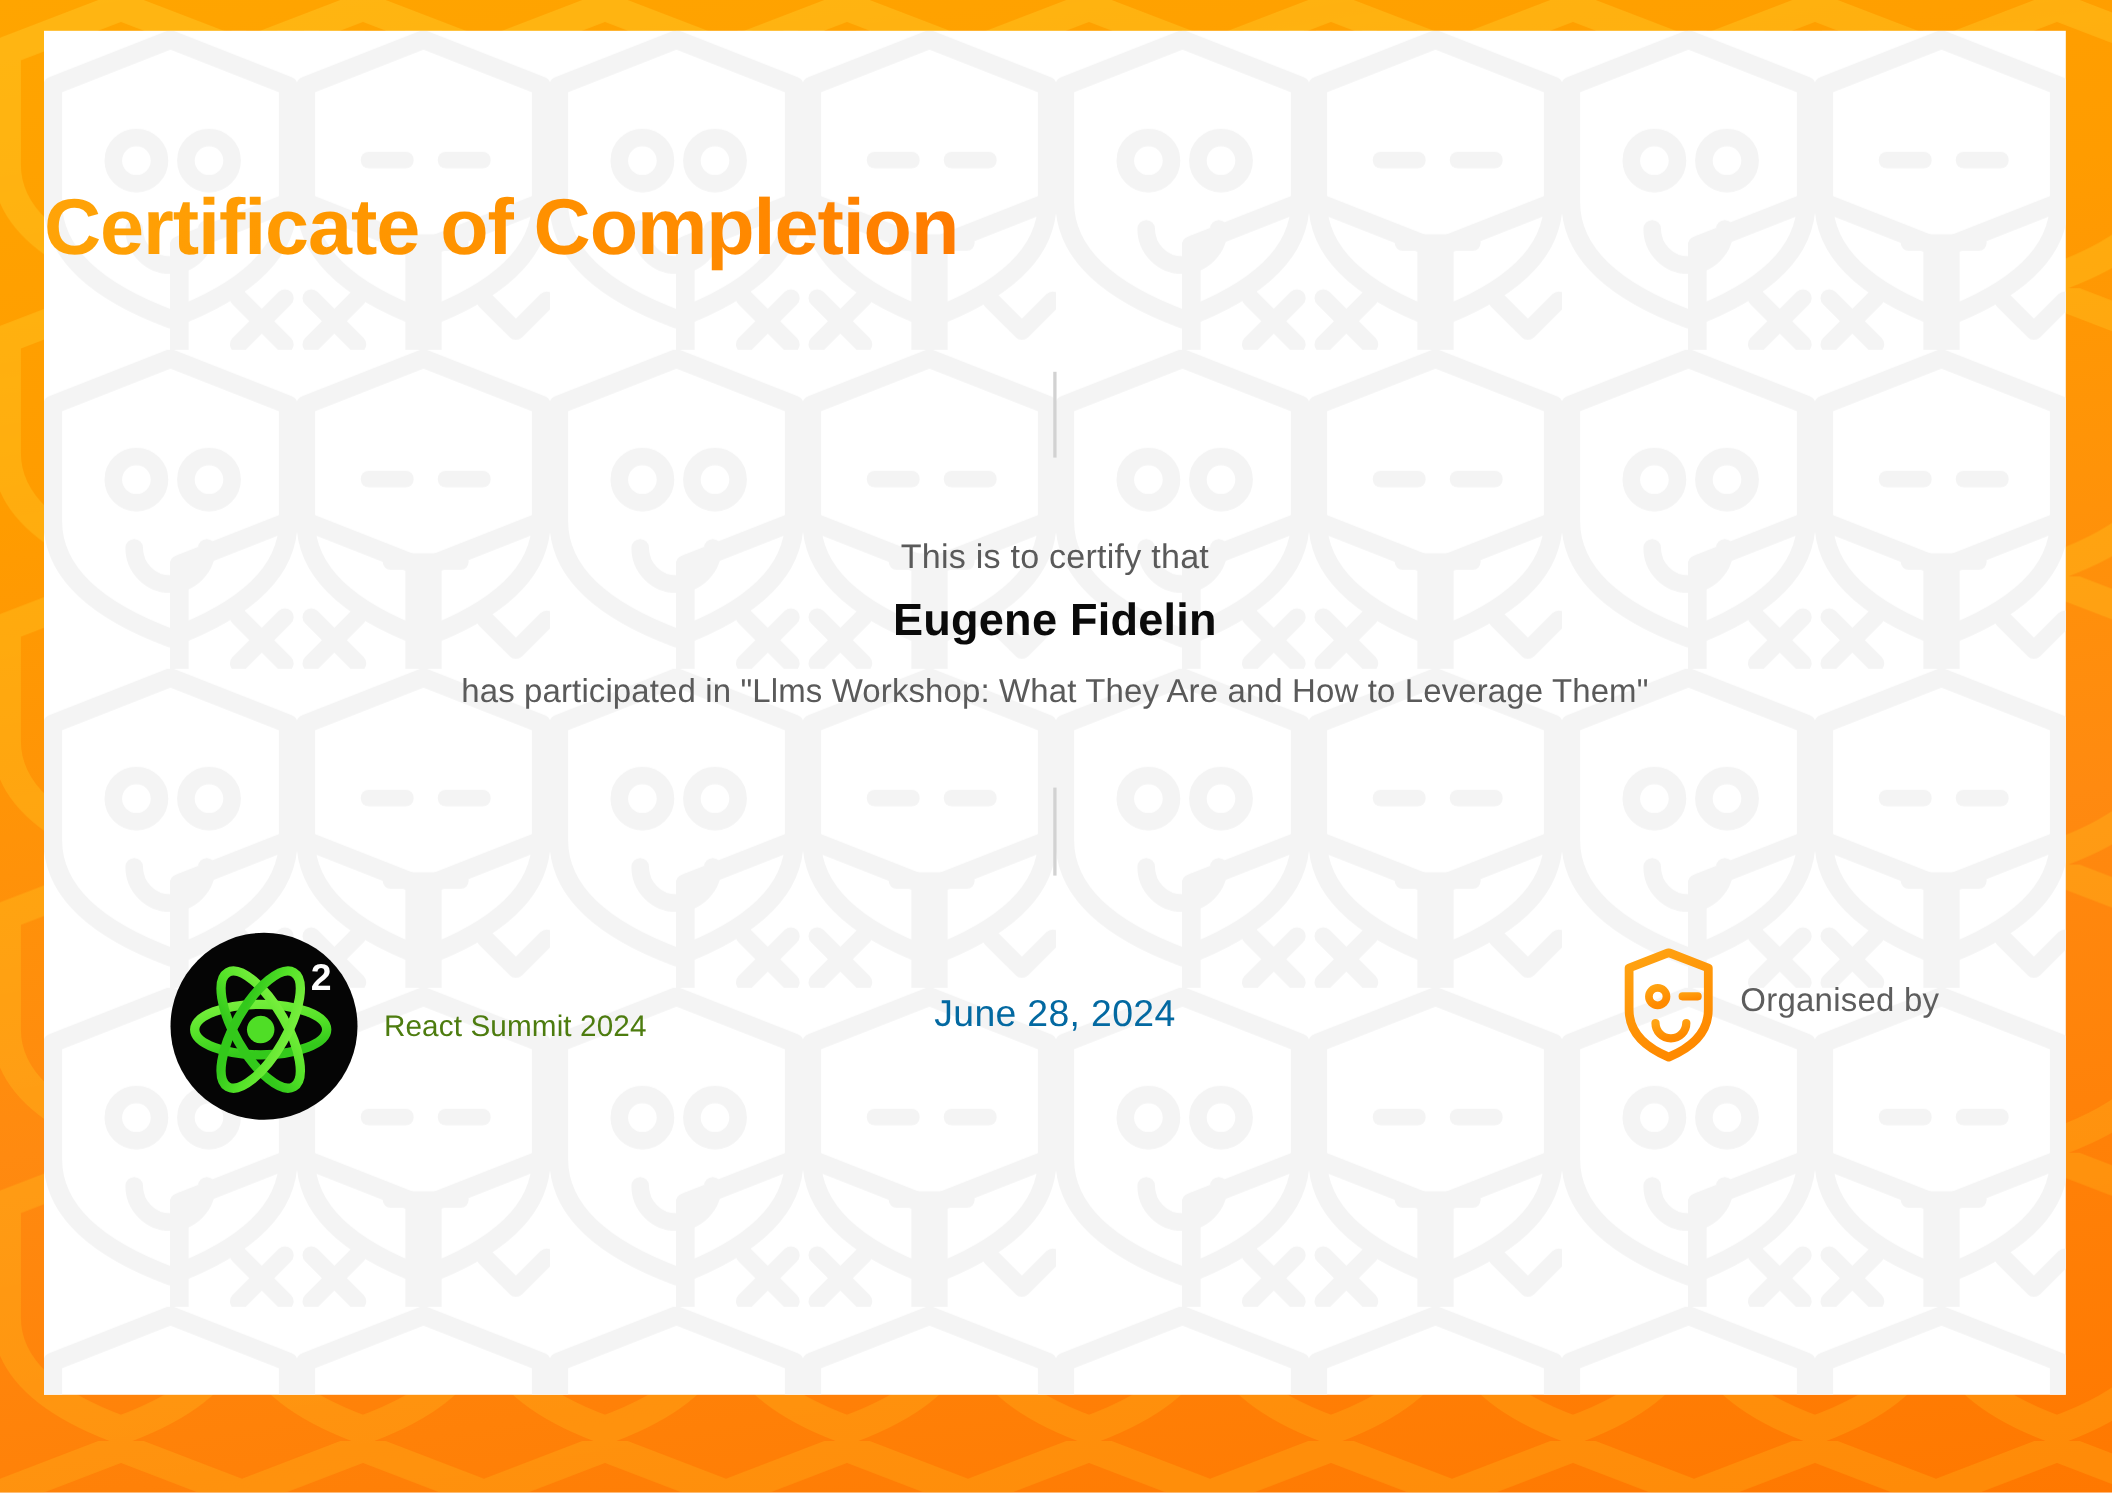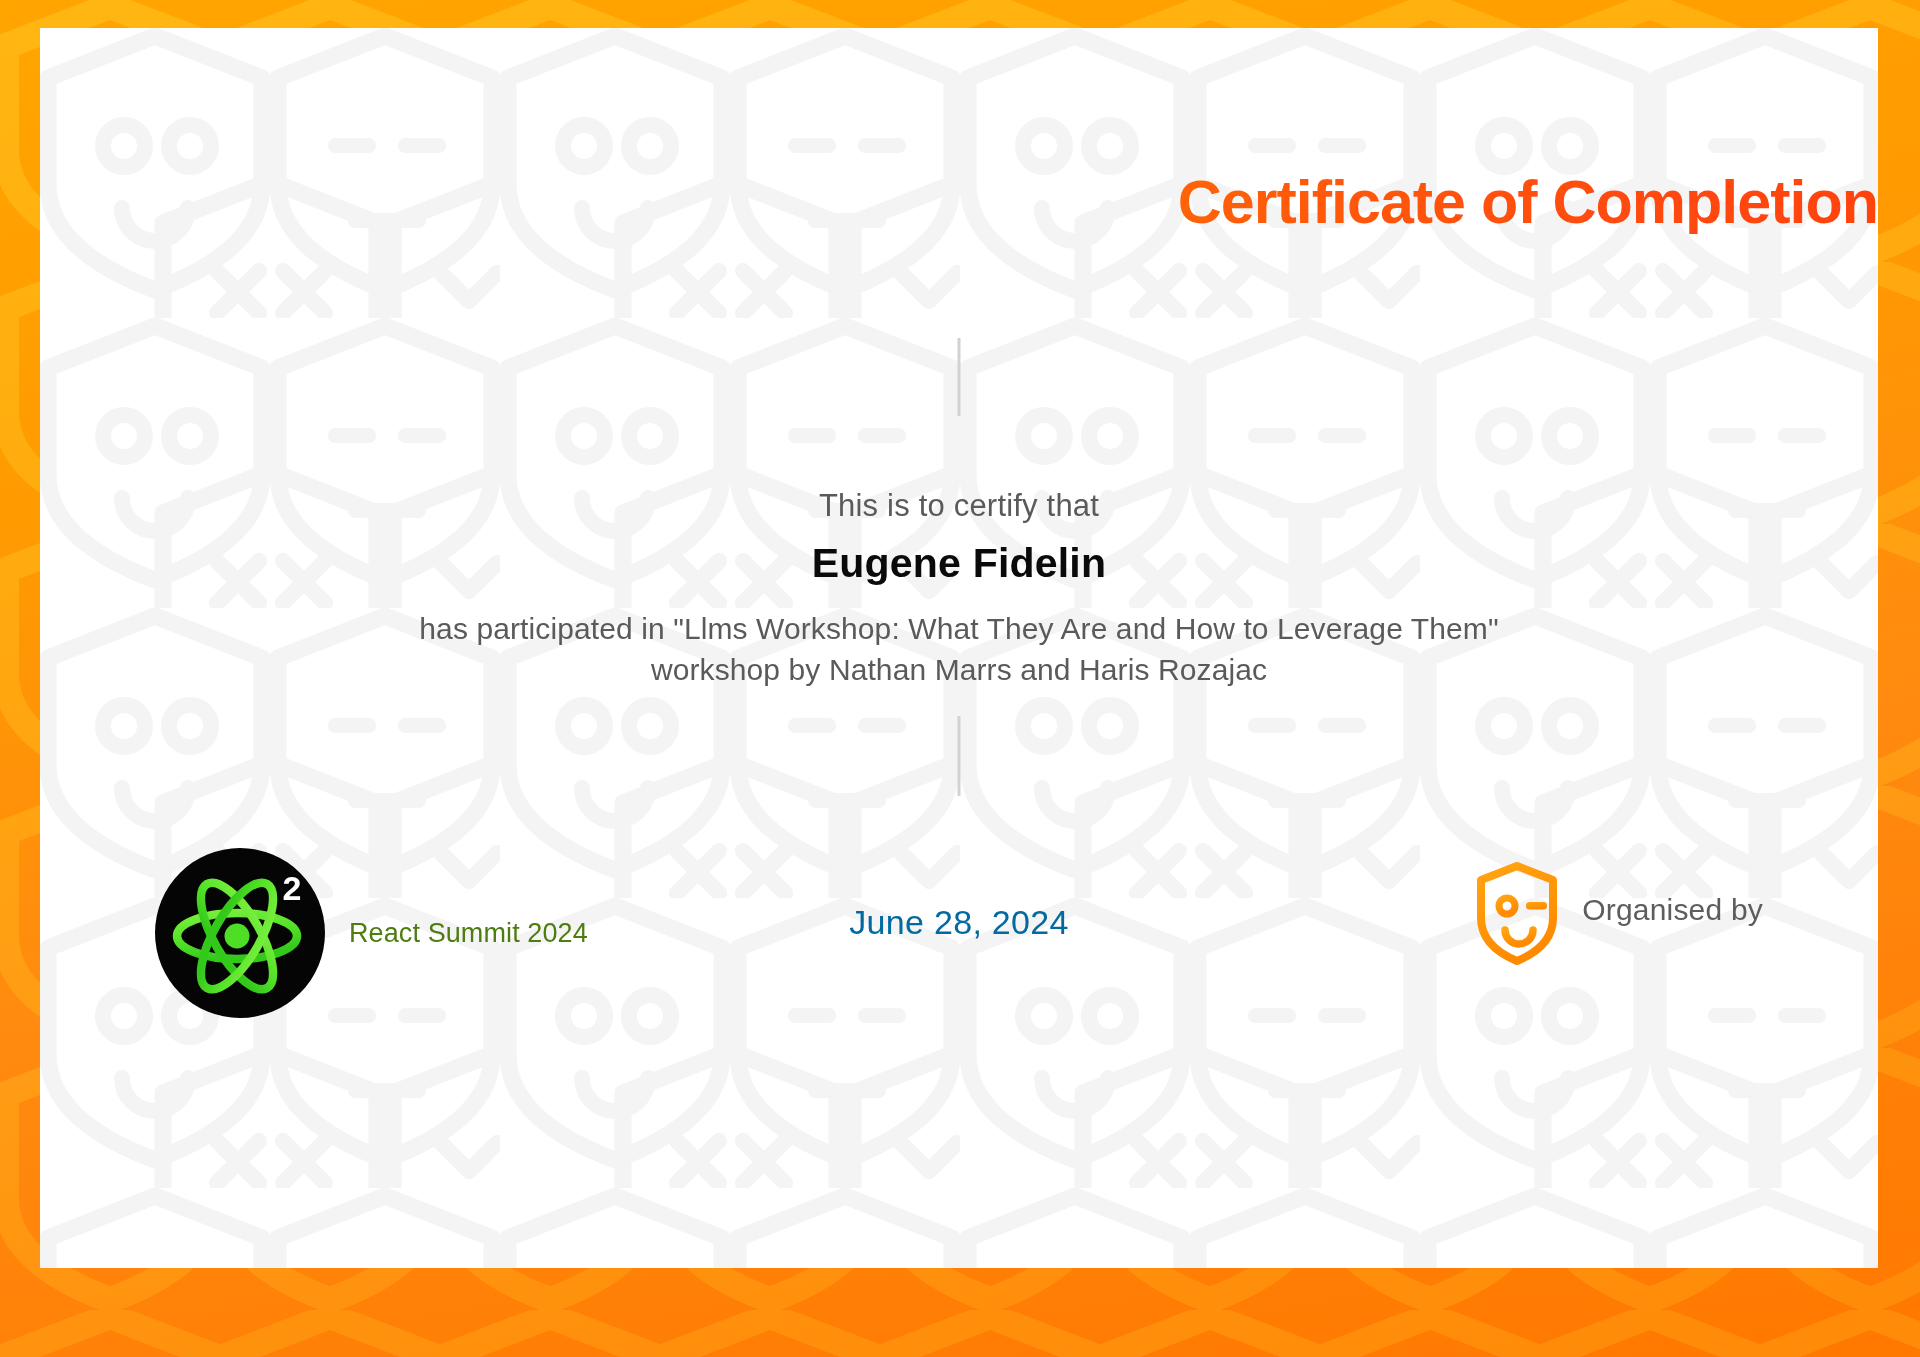--- a/index.html
+++ b/index.html
@@ -46,22 +46,22 @@
   .card-content {
     position:relative;
     width:100%; height:100%;
     z-index:2;
   }
 
   
   #title {
     position:absolute;
     left:0; right:0; top:142px;
-    text-align:right;
-    font-size:61px;
+    text-align:left;
+    font-size:72px;
     font-weight:bold;
     letter-spacing:-1px;
     line-height:1.05;
     background:linear-gradient(100deg,#FFA408 0%,#FF9800 14%,#FF8A00 34%,#FF7200 52%,#FF5A0A 68%,#FF4A10 86%,#FF430D 100%);
     -webkit-background-clip:text;
     background-clip:text;
     color:transparent;
     -webkit-text-fill-color:transparent;
     white-space:nowrap;
   }
@@ -260,21 +260,20 @@
       <h1 id="title">Certificate of Completion</h1>
 
       <div class="divider" id="divider-top"></div>
 
       <div id="recipient-name">Eugene Fidelin</div>
 
       <div id="certify-line">This is to certify that</div>
 
       <div id="participation">
         <div>has participated in "Llms Workshop: What They Are and How to Leverage Them"</div>
-        <div>workshop by Nathan Marrs and Haris Rozajac</div>
       </div>
 
       <div class="divider" id="divider-bottom"></div>
 
       <div id="footer">
 
         <div id="event-block">
           <div id="react-logo">
             <svg viewBox="0 0 170 170" xmlns="http://www.w3.org/2000/svg">
               <defs>

